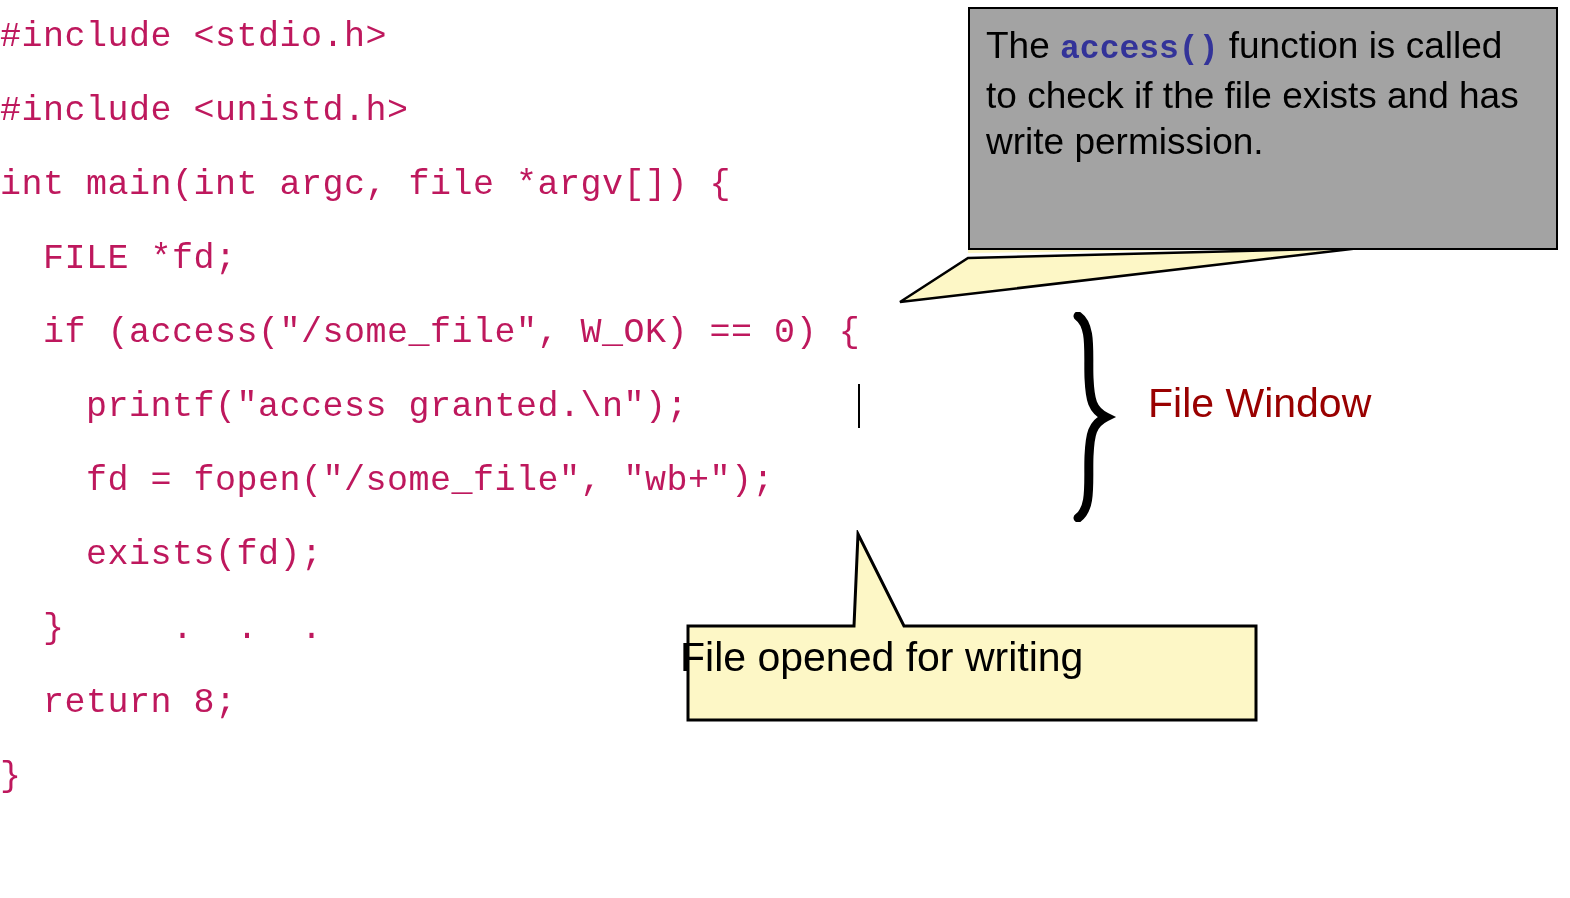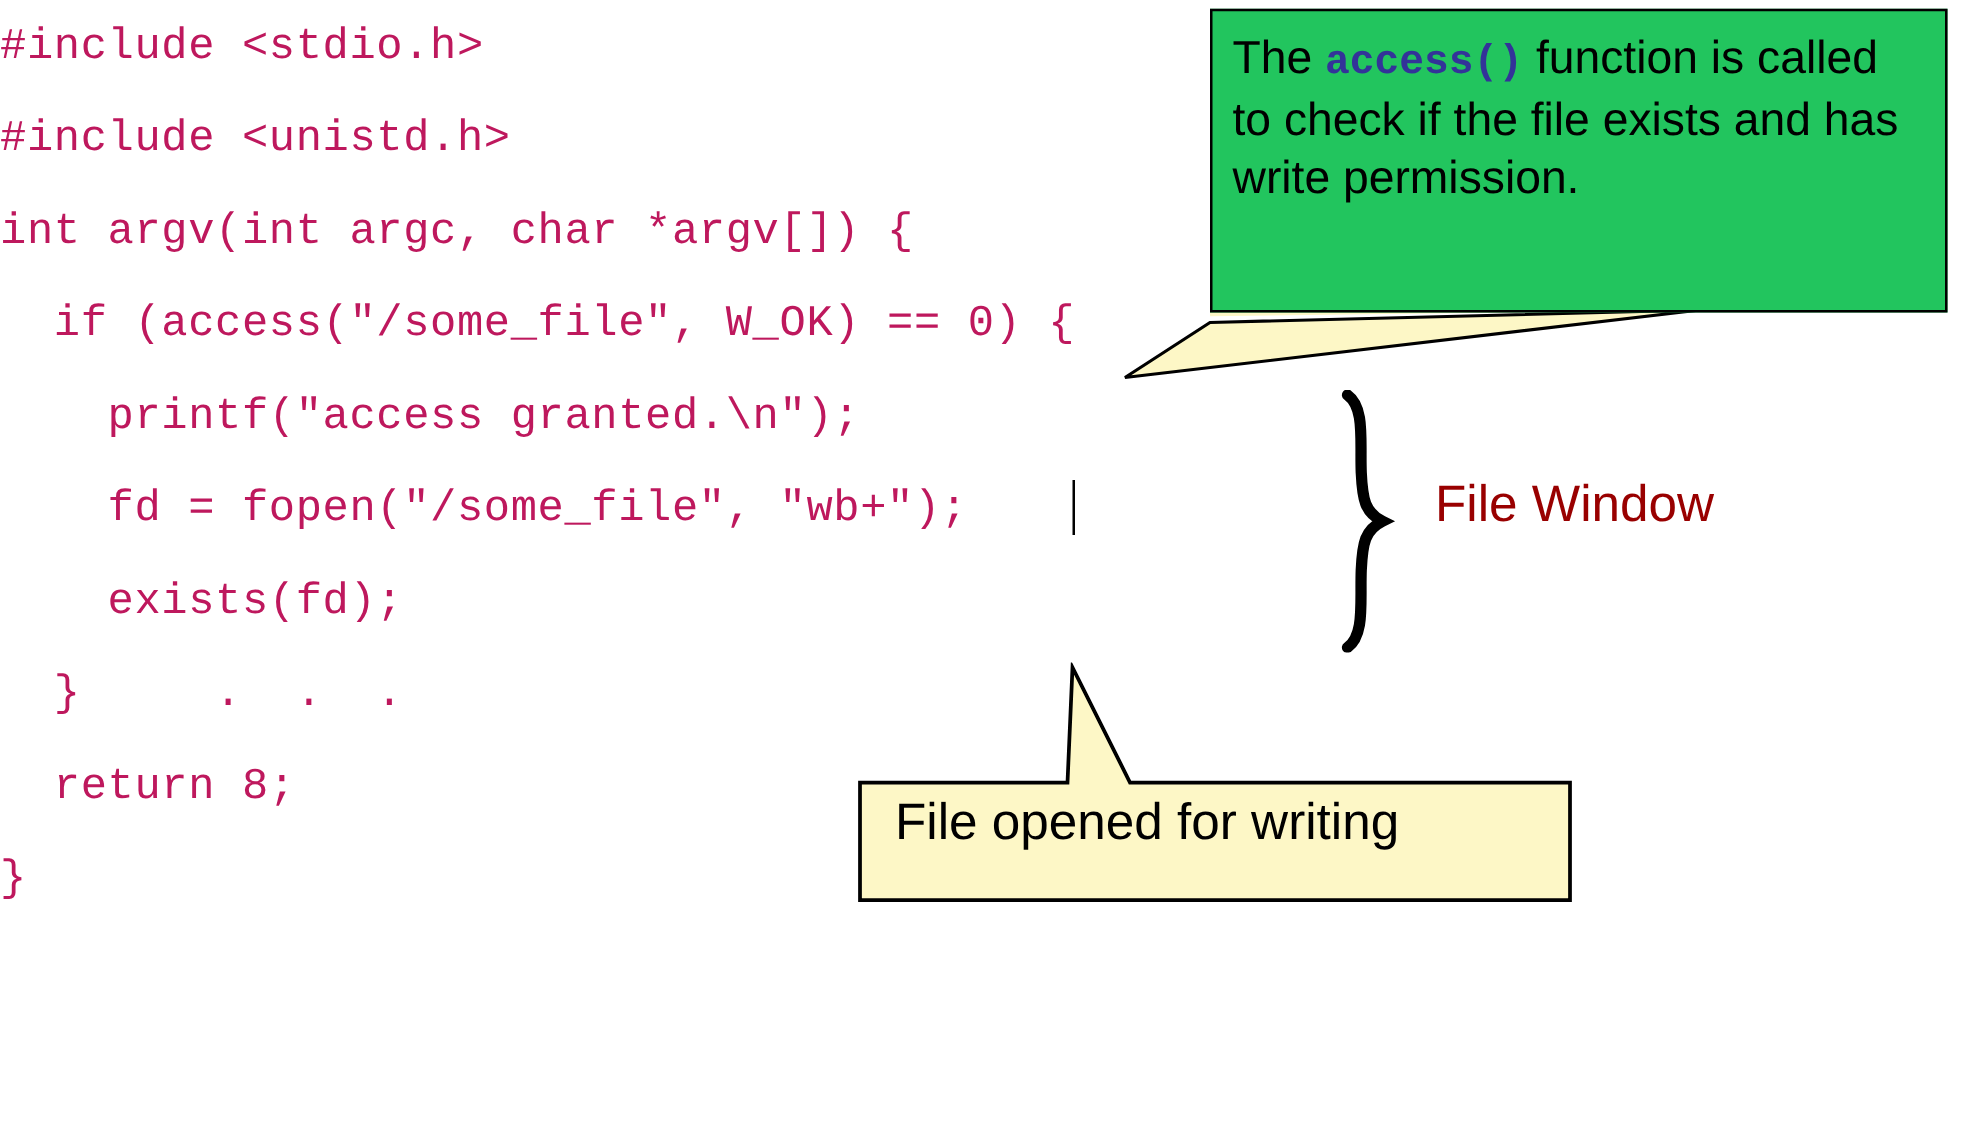--- a/index.html
+++ b/index.html
@@ -43,21 +43,21 @@
     background: #000000;
   }
 
   
   #callout-access {
     position: absolute;
     left: 968px;
     top: 7px;
     width: 590px;
     height: 243px;
-    background: #22c55e;
+    background: #a3a3a3;
     border: 2px solid #000000;
     box-sizing: border-box;
   }
   #callout-access .callout-text {
     margin: 14px 0 0 16px;
     font-family: "Liberation Sans", sans-serif;
     font-size: 37px;
     line-height: 46px;
     color: #000000;
     width: 556px;
@@ -98,35 +98,36 @@
   
   #callout-file {
     position: absolute;
     left: 686px;
     top: 530px;
     width: 572px;
     height: 192px;
   }
   #callout-file-label {
     position: absolute;
-    left: 716px;
+    left: 680px;
     top: 634px;
     font-family: "Liberation Sans", sans-serif;
     font-size: 41px;
     color: #000000;
     white-space: nowrap;
   }
 </style>
 </head>
 <body>
 
 <div id="code-block">
   <div class="code-line">#include &lt;stdio.h&gt;</div>
   <div class="code-line">#include &lt;unistd.h&gt;</div>
-  <div class="code-line">int argv(int argc, char *argv[]) {</div>
+  <div class="code-line">int main(int argc, file *argv[]) {</div>
+  <div class="code-line">  FILE *fd;</div>
   <div class="code-line">  if (access("/some_file", W_OK) == 0) {</div>
   <div class="code-line">    printf("access granted.\n");</div>
   <div class="code-line">    fd = fopen("/some_file", "wb+");</div>
   <div class="code-line">    exists(fd);</div>
   <div class="code-line">  }     .  .  .</div>
   <div class="code-line">  return 8;</div>
   <div class="code-line">}</div>
 </div>
 
 <div id="text-caret"></div>

